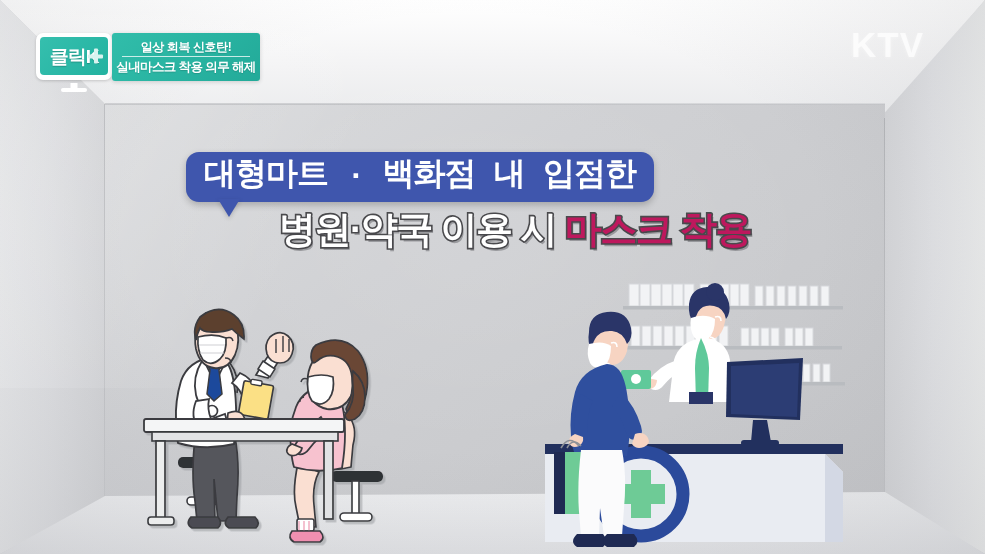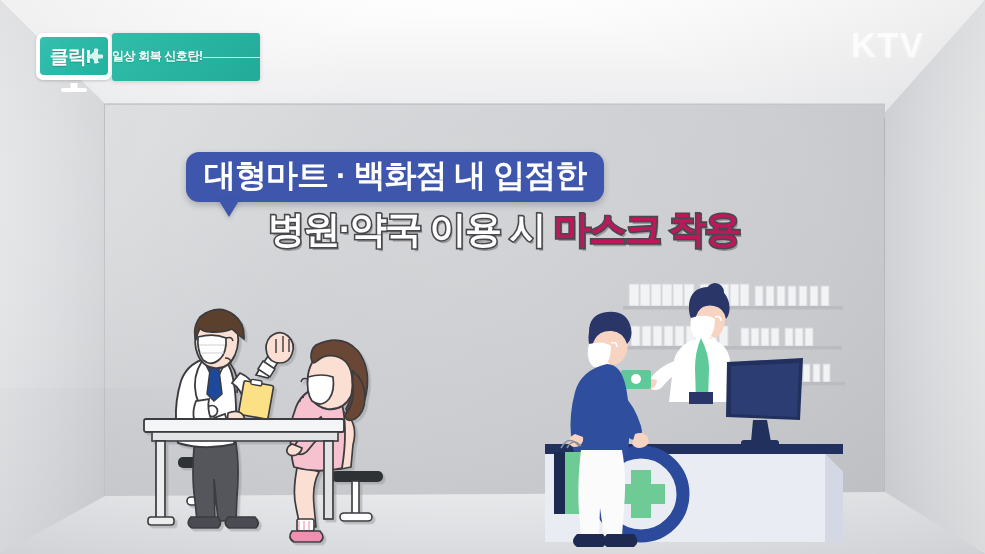--- a/index.html
+++ b/index.html
@@ -63,47 +63,47 @@
   .logo-cross{position:absolute;right:5px;top:50%;transform:translateY(-50%);
     width:15px;height:15px;}
   .logo-cross:before,.logo-cross:after{content:"";position:absolute;background:#d9f3ef;border-radius:1px;}
   .logo-cross:before{left:5.5px;top:0;width:4px;height:15px;}
   .logo-cross:after{left:0;top:5.5px;width:15px;height:4px;}
 
   
   .banner{position:absolute;left:112px;top:33px;width:148px;height:48px;
     background:linear-gradient(135deg,#31bdaa 0%,#28b3a1 55%,#23aa99 100%);
     border-radius:3px;box-shadow:0 1px 4px rgba(0,0,0,.16);
-    display:flex;flex-direction:row;align-items:center;justify-content:center;}
+    display:flex;flex-direction:column;align-items:center;justify-content:center;}
   .banner-l1{color:#ffffff;font-size:12px;font-weight:bold;letter-spacing:-.4px;
     line-height:1;padding-bottom:3px;white-space:nowrap;text-shadow:0 1px 1px rgba(0,0,0,.15);}
   .banner-rule{width:128px;height:1px;background:rgba(255,255,255,.75);}
   .banner-l2{color:#ffffff;font-size:12.5px;font-weight:bold;letter-spacing:-.6px;
     line-height:1;padding-top:4px;white-space:nowrap;text-shadow:0 1px 1px rgba(0,0,0,.15);}
 
   
   .ktv{position:absolute;left:851px;top:25px;font-size:35px;font-weight:bold;
     letter-spacing:1px;color:rgba(255,255,255,.72);
     text-shadow:0 1px 4px rgba(255,255,255,.35);}
 
   
   .bubble{position:absolute;left:186px;top:152px;padding:6px 18px 8px;
-    background:#3f56ad;border-radius:13px;box-shadow:0 3px 7px rgba(0,0,0,.22);}
+    background:#3f56ad;border-radius:13px;box-shadow:0 3px 7px rgba(0,0,0,.22);font-family:Liberation Mono, monospace;}
   .bubble-txt{color:#ffffff;font-size:32px;font-weight:bold;letter-spacing:-1px;
     line-height:1.12;white-space:nowrap;}
   .bubble-tail{position:absolute;left:218px;top:199px;width:0;height:0;
     border-left:11px solid transparent;border-right:11px solid transparent;
     border-top:18px solid #3f56ad;filter:drop-shadow(0 2px 2px rgba(0,0,0,.18));}
 
   .line2{position:absolute;left:268px;top:211px;white-space:nowrap;
     font-size:37px;font-weight:bold;letter-spacing:-1.5px;line-height:1;}
   .line2 span{
     -webkit-text-stroke:3.2px #4a4a4d;paint-order:stroke fill;
     text-shadow:2px 3px 0 rgba(70,70,74,.40);}
-  .t-white{color:#ffffff;}
+  .t-white{color:#ffffff;margin-left:11px;}
   .t-green{color:#be185d;}
 
   
   .clinic{position:absolute;left:138px;top:305px;width:270px;height:249px;}
   .sv{position:absolute;left:0;top:0;}
 
   
   .pharm{position:absolute;left:545px;top:282px;width:345px;height:272px;}
 </style>
 </head>
@@ -350,17 +350,18 @@
         <div class="logo-cross"></div>
       </div>
     </div>
     <div class="logo-neck"></div>
     <div class="logo-stand"></div>
   </div>
 
   <div class="banner">
     <div class="banner-l1">일상 회복 신호탄!</div>
     <div class="banner-rule"></div>
+    <div class="banner-l2">실내마스크 착용 의무 해제</div>
   </div>
 
   <div class="ktv">KTV</div>
 
 </div>
 
 </body></html>

